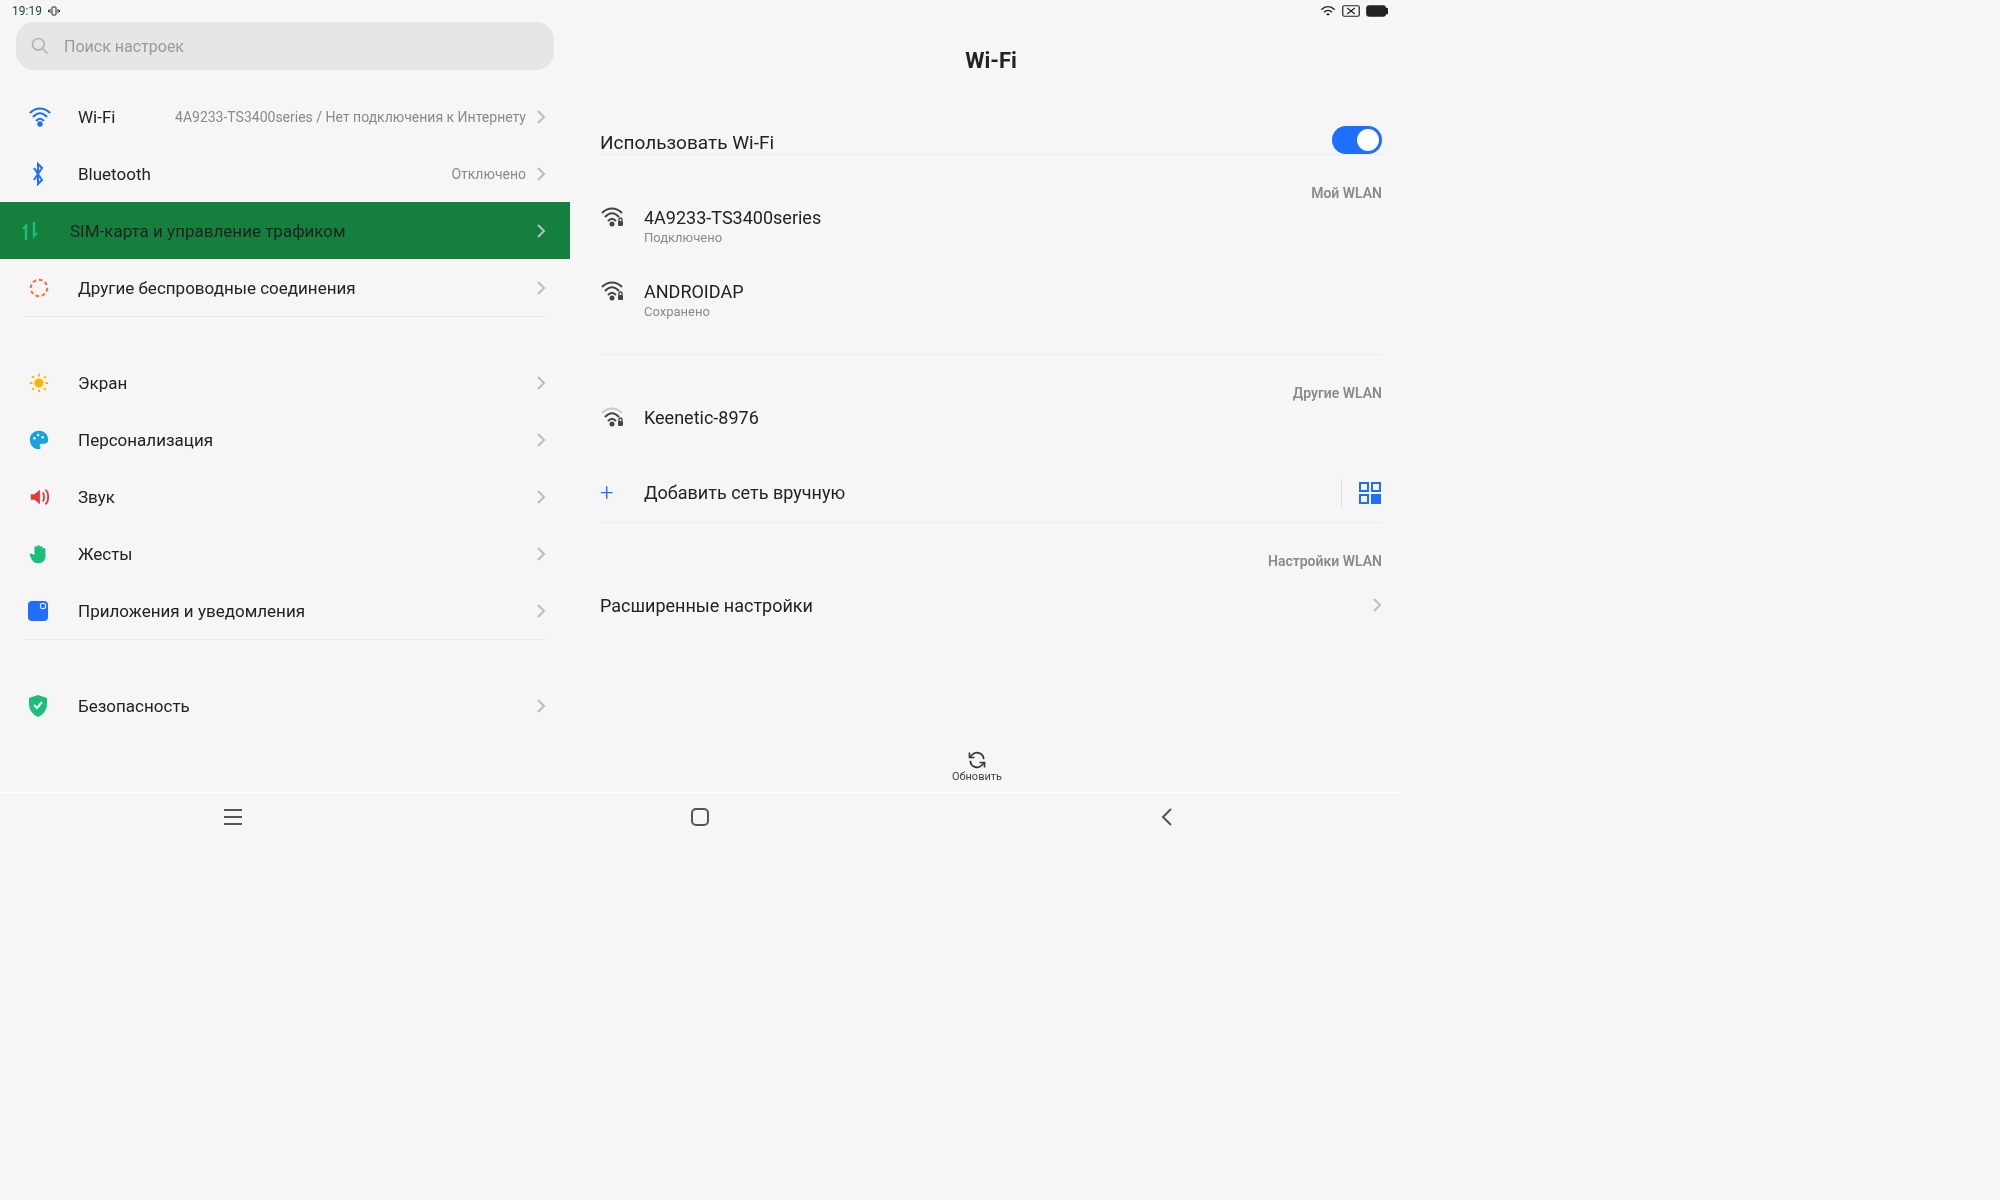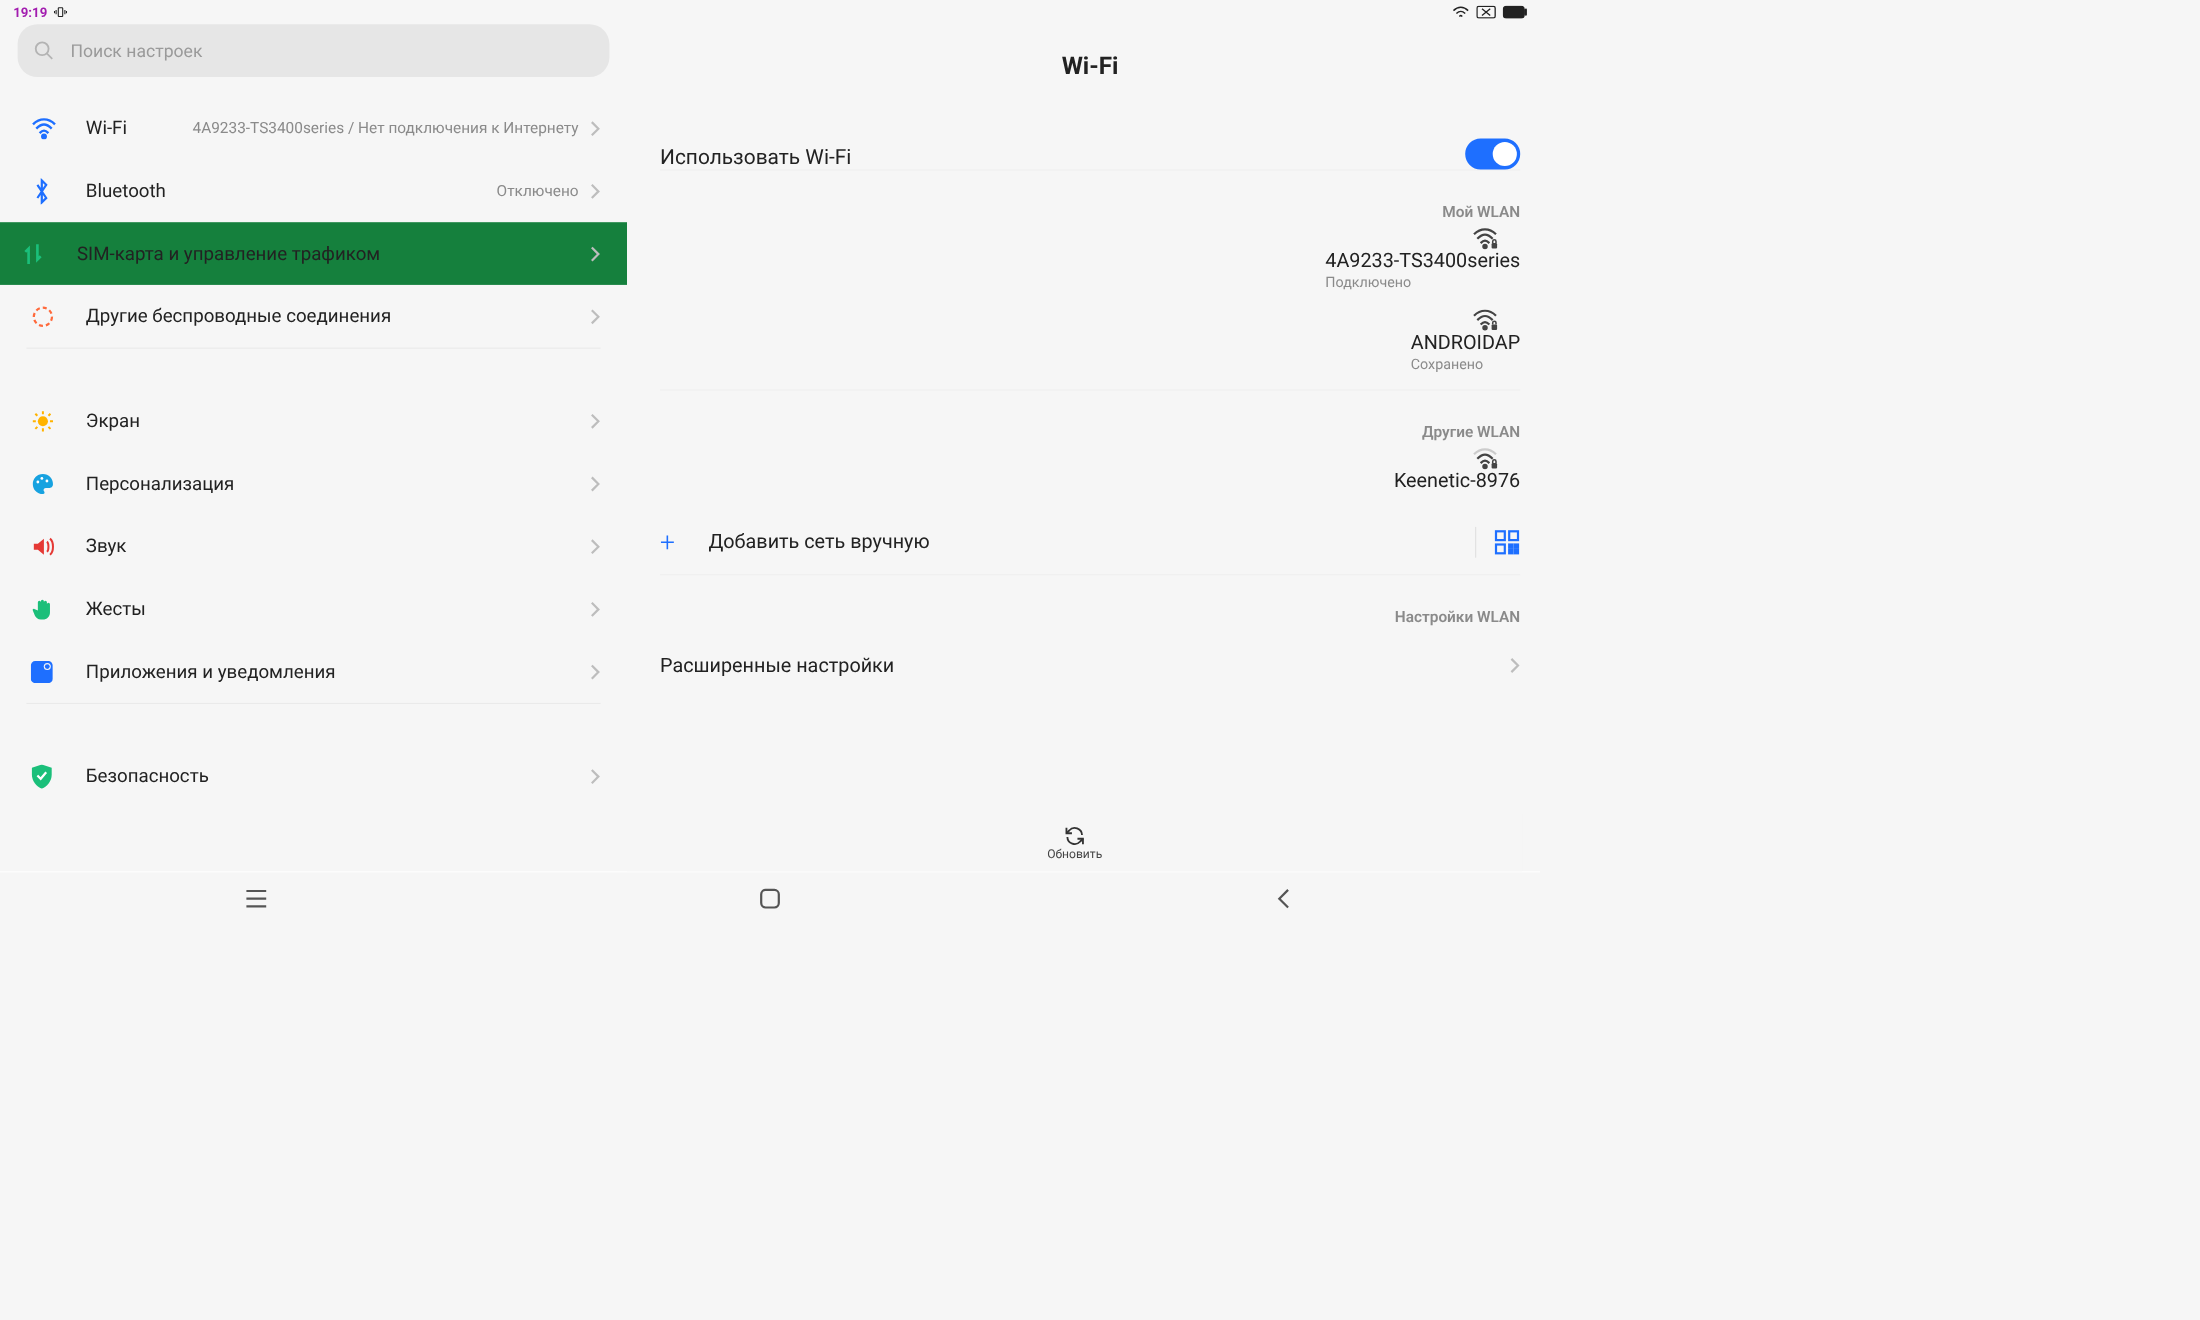--- a/index.html
+++ b/index.html
@@ -1,18 +1,18 @@
 <!DOCTYPE html>
 <html><head>
 <meta charset="utf-8">
 <style>
 * { margin: 0; padding: 0; box-sizing: border-box; font-family: -apple-system, BlinkMacSystemFont, "Segoe UI", Roboto, Helvetica, Arial, sans-serif; }
 html, body { width: 1400px; height: 840px; background: #f6f6f6; overflow: hidden; }
 
-.statusbar { height: 22px; display: flex; justify-content: space-between; align-items: center; padding: 0 12px; font-size: 12px; color: #a21caf; font-weight: bold; }
+.statusbar { height: 22px; display: flex; justify-content: space-between; align-items: center; padding: 0 12px; font-size: 12px; color: #14532d; }
 .statusbar .left { display: flex; align-items: center; gap: 6px; }
 .statusbar .right { display: flex; align-items: center; gap: 6px; }
 
 .content { display: flex; height: 770px; }
 .panel-left { width: 570px; background: #f6f6f6; }
 .panel-right { flex: 1; background: #f6f6f6; padding: 0 18px 0 30px; position: relative; }
 
 .panel-left .title { font-size: 22px; font-weight: 700; text-align: center; padding: 24px 0 18px; color: #222; }
 
 .searchbox { margin: 0 16px 18px; background: #e6e6e6; border-radius: 18px; height: 48px; display: flex; align-items: center; padding: 0 14px; gap: 14px; }
@@ -30,21 +30,21 @@
 
 .panel-right .title { font-size: 22px; font-weight: 700; text-align: center; padding: 26px 0 20px; color: #222; }
 
 .toggle-row { display: flex; align-items: flex-end; justify-content: space-between; height: 62px; border-bottom: 1px solid #eee; }
 .toggle-row .lbl { font-size: 19px; color: #222; }
 .toggle { width: 50px; height: 28px; background: #1e6fff; border-radius: 14px; position: relative; }
 .toggle::after { content: ""; position: absolute; width: 22px; height: 22px; background: #fff; border-radius: 50%; top: 3px; right: 3px; }
 
 .section-header { font-size: 14px; font-weight: 600; color: #8a8a8a; padding: 30px 0 6px; text-align: right; }
 
-.net-row { display: flex; align-items: flex-end; height: 74px; cursor: pointer; flex-direction: column; }
+.net-row { display: flex; align-items: flex-start; height: 74px; cursor: pointer; }
 .net-row .neticon { width: 44px; display: flex; align-items: center; }
 .net-row .netinfo { display: flex; flex-direction: column; }
 .net-row .netname { font-size: 18px; color: #222; }
 .net-row .netstatus { font-size: 13px; color: #8a8a8a; margin-top: 2px; }
 .net-sep { border-bottom: 1px solid #eee; }
 
 .add-row { display: flex; align-items: center; height: 60px; cursor: pointer; }
 .add-row .plus { width: 44px; color: #1e6fff; font-size: 24px; font-weight: 300; }
 .add-row .lbl { font-size: 18px; color: #222; flex: 1; }
 .add-row .divider { width: 1px; height: 28px; background: #e0e0e0; margin-right: 16px; }

